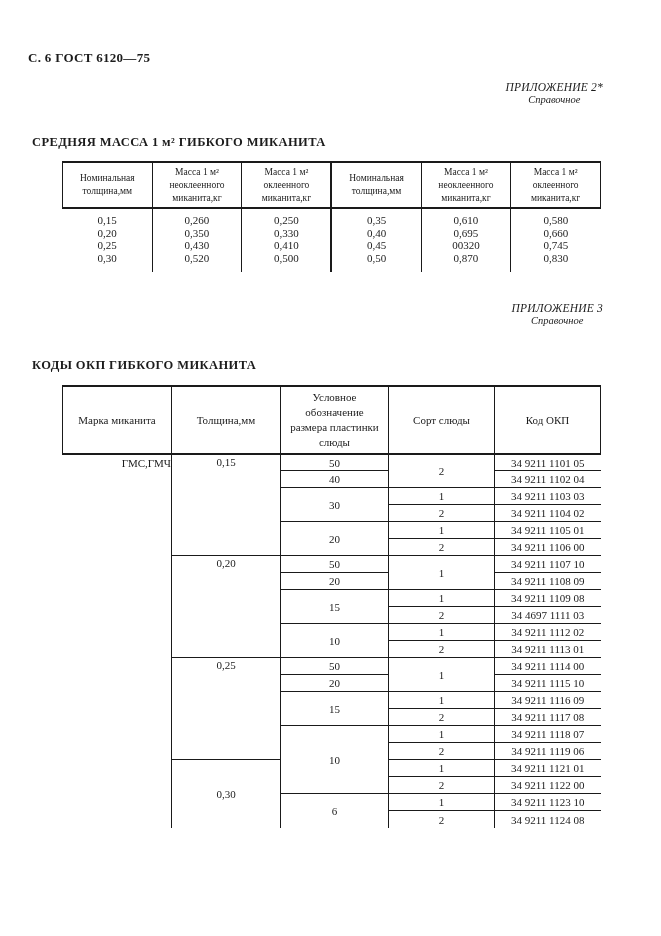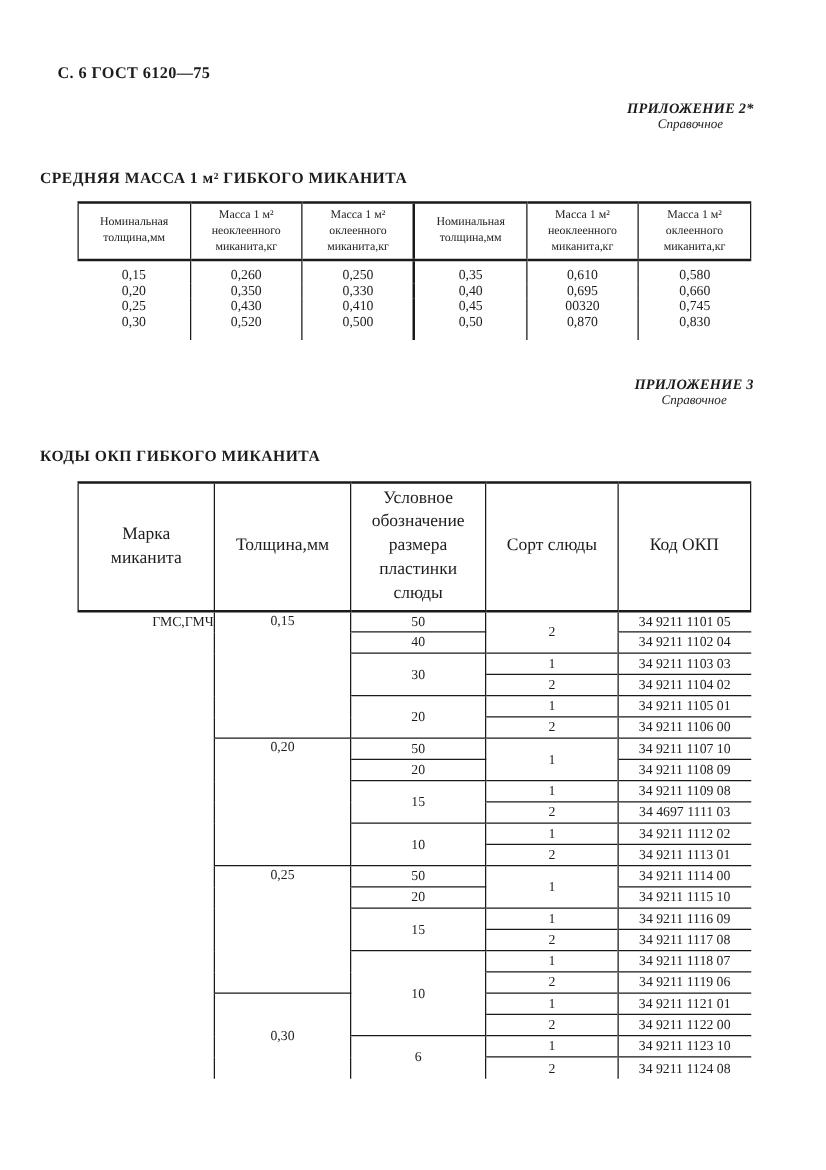--- a/index.html
+++ b/index.html
@@ -7,30 +7,30 @@
   .page {
     width: 661px; height: 936px;
     margin: 0 auto;
     background: #ffffff;
     color: #1c1c1c;
     font-family: "Liberation Serif", serif;
     position: relative;
     overflow: hidden;
   }
   .page-header {
-    padding: 50px 0 0 46px;
+    padding: 50px 0 0 28px;
     font-weight: bold;
     font-size: 13px;
     letter-spacing: .3px;
   }
   .appendix { text-align: right; }
   .appendix.a2 { margin: 15px 58px 0 0; }
   .appendix.a3 { margin: 30px 58px 0 16px; }
   .appendix-inner { display: inline-block; text-align: center; }
-  .app-title { font-style: italic; font-weight: bold; font-size: 11.5px; letter-spacing: .2px; }
+  .app-title { font-style: italic; font-weight: normal; font-size: 11.5px; letter-spacing: .2px; }
   .app-sub   { font-style: italic; font-size: 10.5px; margin-top: 1px; }
   .section-title {
     text-align: left; font-weight: bold; font-size: 12.5px; letter-spacing: .4px; padding-left: 32px;
   }
   .title1 { margin-top: 28px; }
   .title2 { margin-top: 30px; }
 
   table { border-collapse: collapse; table-layout: fixed; }
   th, td { font-weight: normal; }
 
@@ -57,21 +57,21 @@
 
   
   .t2 { width: 538px; margin: 12px 0 0 62px; }
   .t2 col.w0 { width: 109px; } .t2 col.w1 { width: 109px; }
   .t2 col.w2 { width: 108px; } .t2 col.w3 { width: 106px; }
   .t2 col.w4 { width: 106px; }
   .t2 th {
     border: 1px solid #1a1a1a;
     border-top: 2px solid #1a1a1a;
     border-bottom: 2px solid #1a1a1a;
-    font-size: 14px; line-height: 1.35;
+    font-size: 11px; line-height: 1.35;
     text-align: center; vertical-align: middle;
     height: 56px; padding: 3px 6px;
   }
   .t2 td {
     font-size: 11px;
     height: 17px;
     text-align: center; vertical-align: middle;
     border-top: 1px solid #1a1a1a;
     padding: 0 4px;
   }

